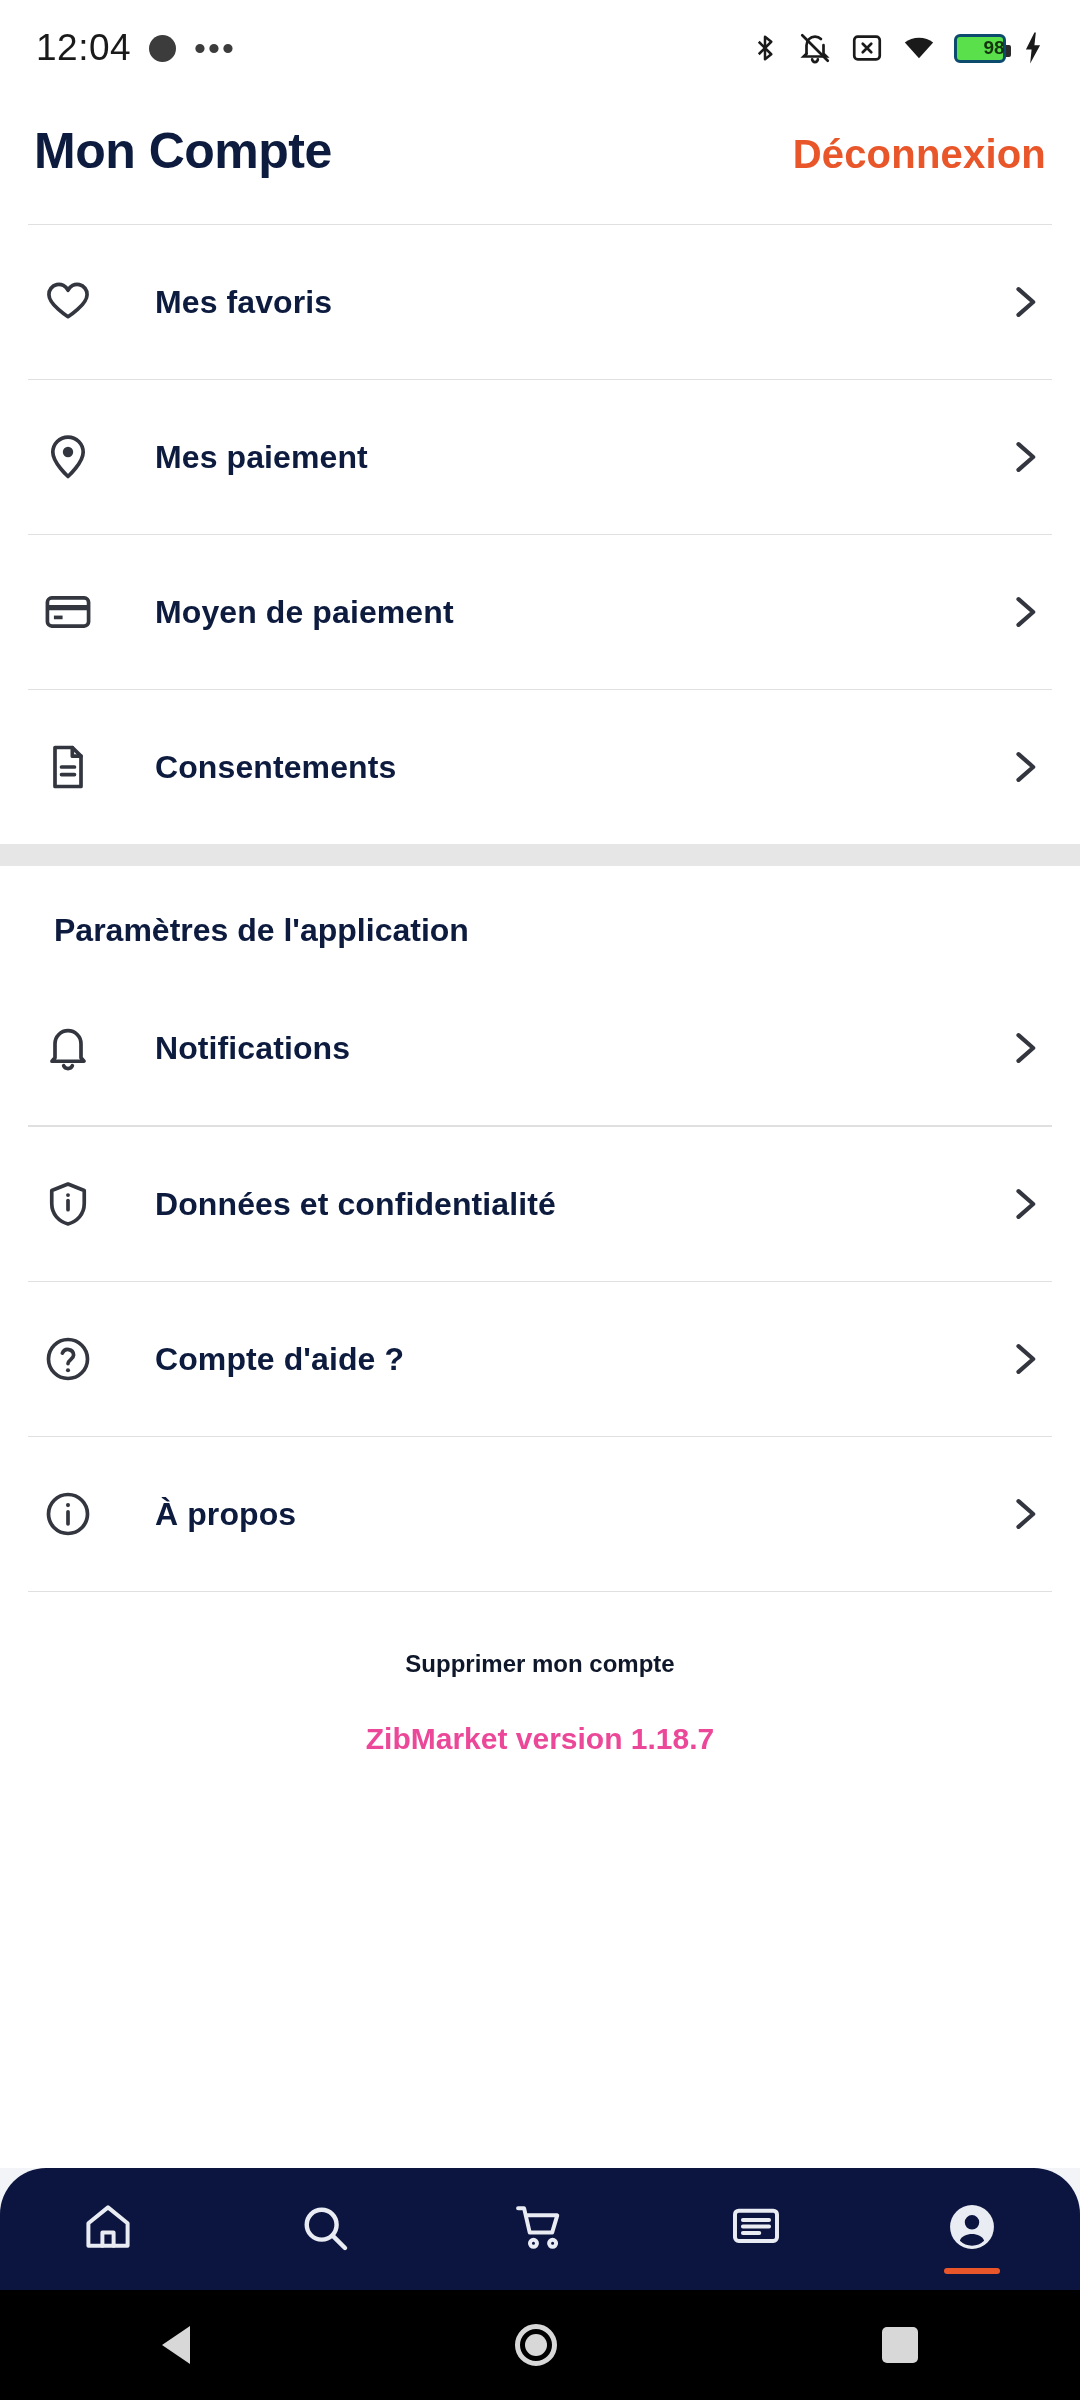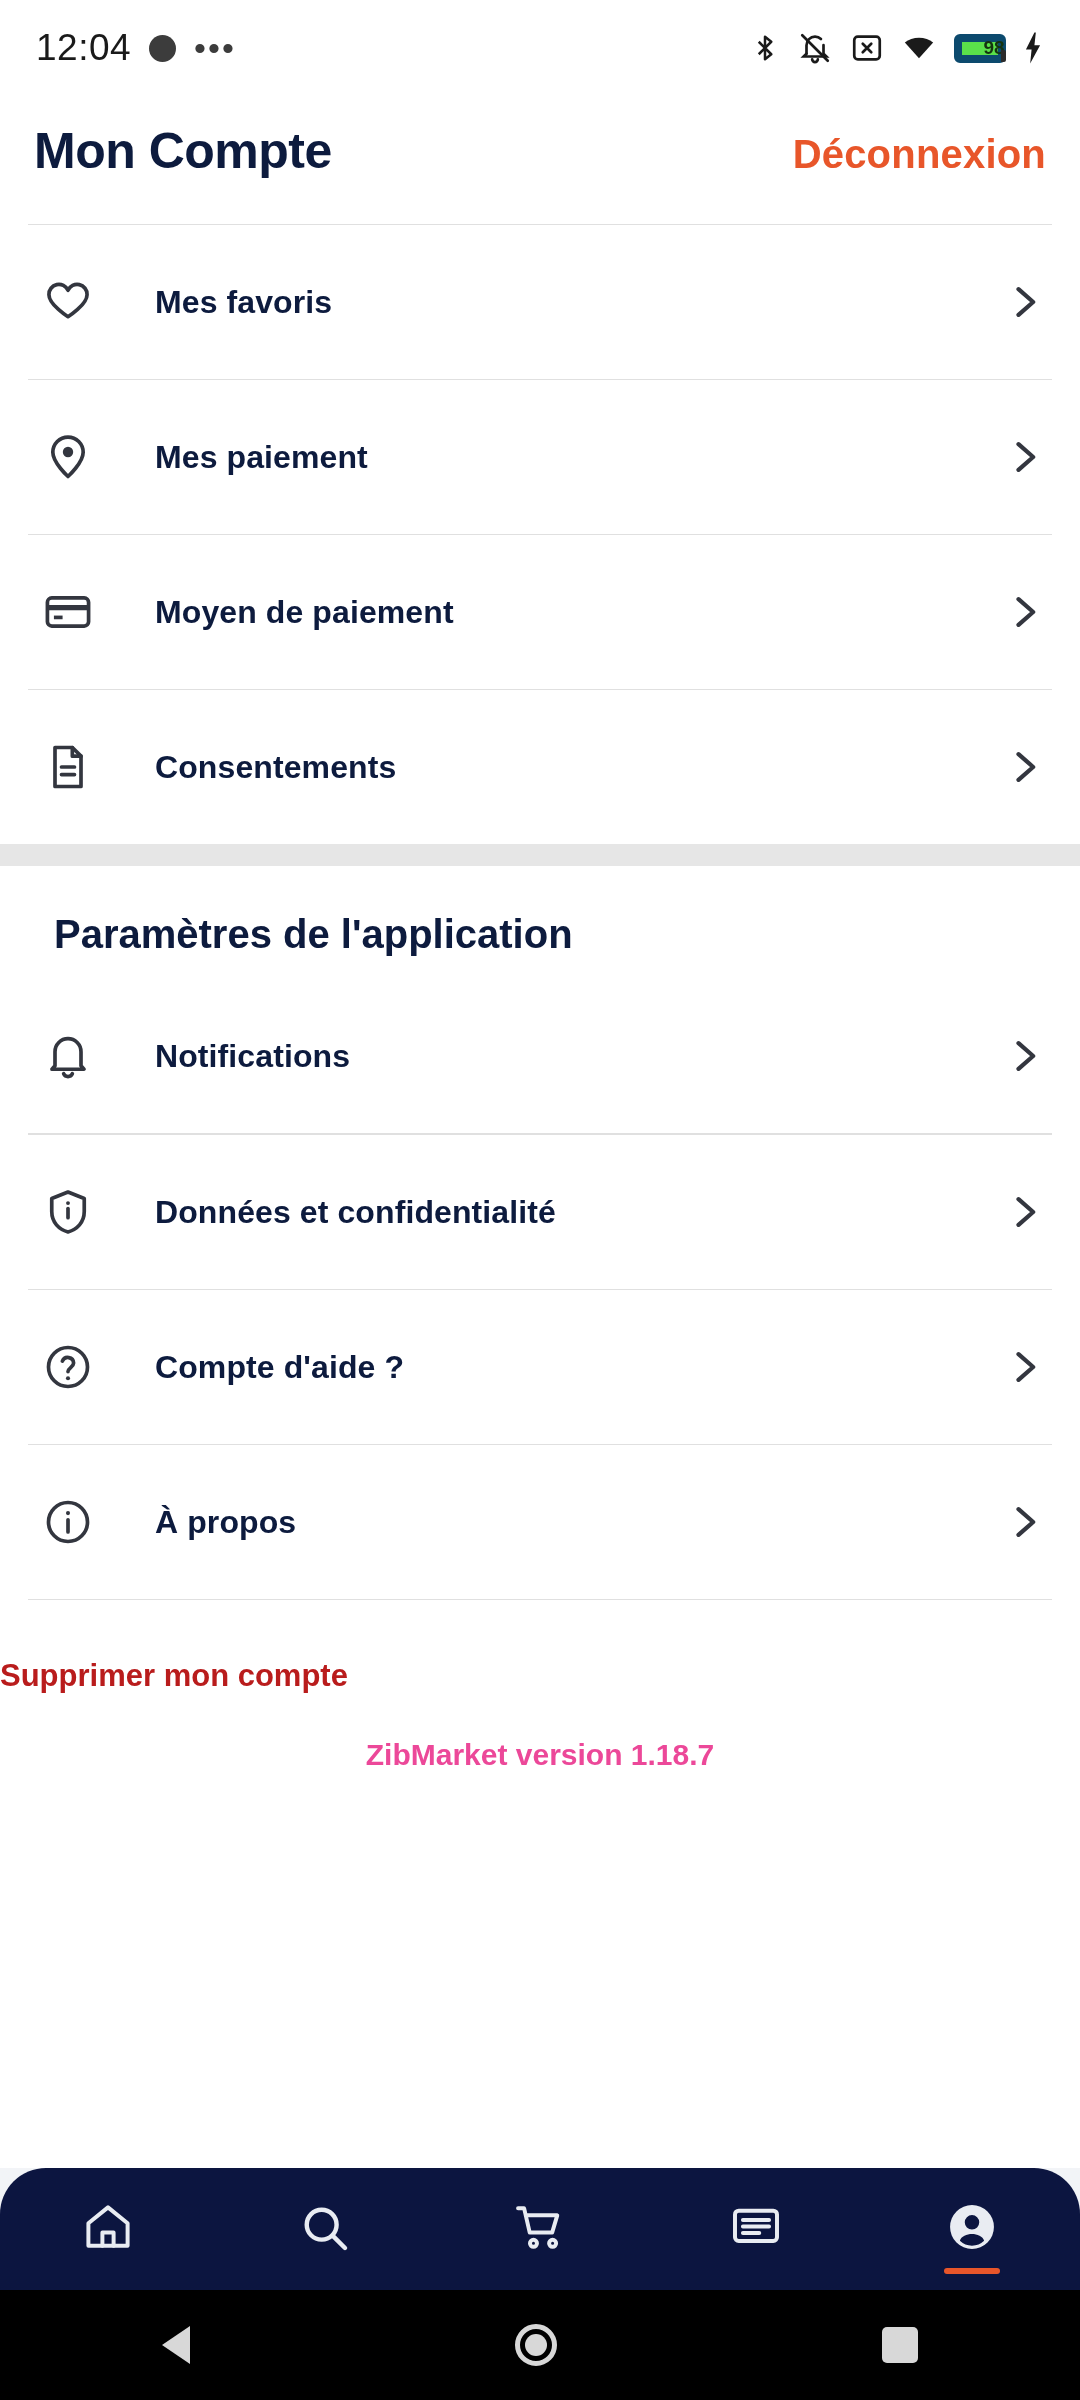--- a/index.html
+++ b/index.html
@@ -53,21 +53,21 @@
     margin-left: auto;
     display: flex;
     align-items: center;
     gap: 16px;
   }
   .status-right svg { display: block; }
   .battery {
     position: relative;
     width: 52px;
     height: 29px;
-    border: 8px solid #0c4a6e;
+    border: 3px solid #0c4a6e;
     border-radius: 6px;
     background: #5ae04a;
     display: flex;
     align-items: center;
     justify-content: center;
     padding-left: 28px;
   }
   .battery::after {
     content: "";
     position: absolute;
@@ -136,32 +136,32 @@
     margin-left: auto;
     display: flex;
     align-items: center;
   }
   .gap-band {
     height: 22px;
     background: #e6e6e6;
     flex-shrink: 0;
   }
   .section-title {
-    font-size: 40px;
+    font-size: 32px;
     font-weight: bold;
     color: #0d1b3e;
     padding: 46px 0 22px 54px;
   }
 
   
   .delete-account {
-    text-align: left;
-    font-size: 31px;
-    font-weight: bold;
-    color: #b91c1c;
+    text-align: center;
+    font-size: 24px;
+    font-weight: bold;
+    color: #0f172a;
     padding: 58px 0 0 0;
   }
   .version {
     text-align: center;
     font-size: 30px;
     font-weight: bold;
     color: #ec4899;
     padding: 44px 0 0 0;
   }
 

